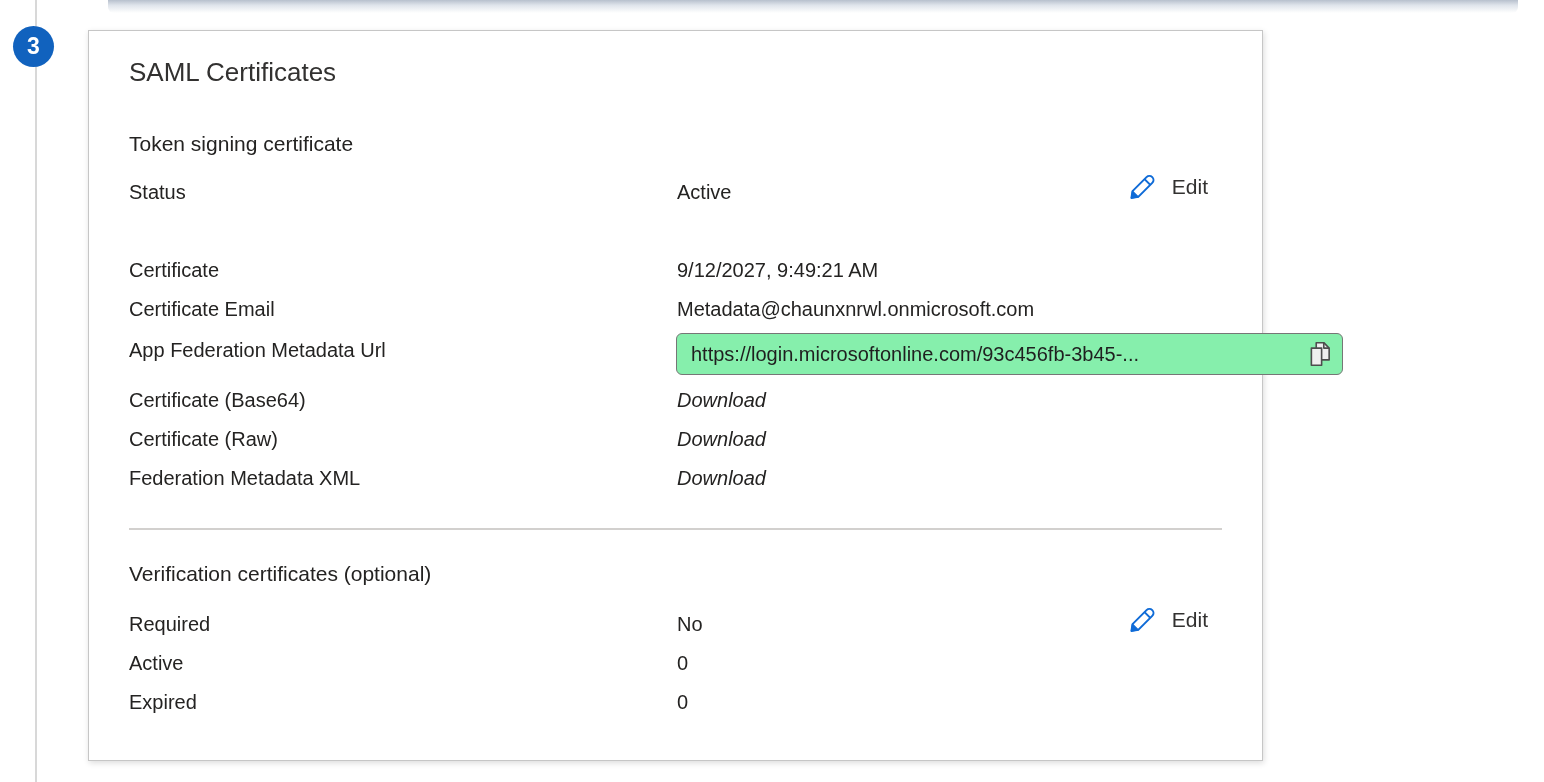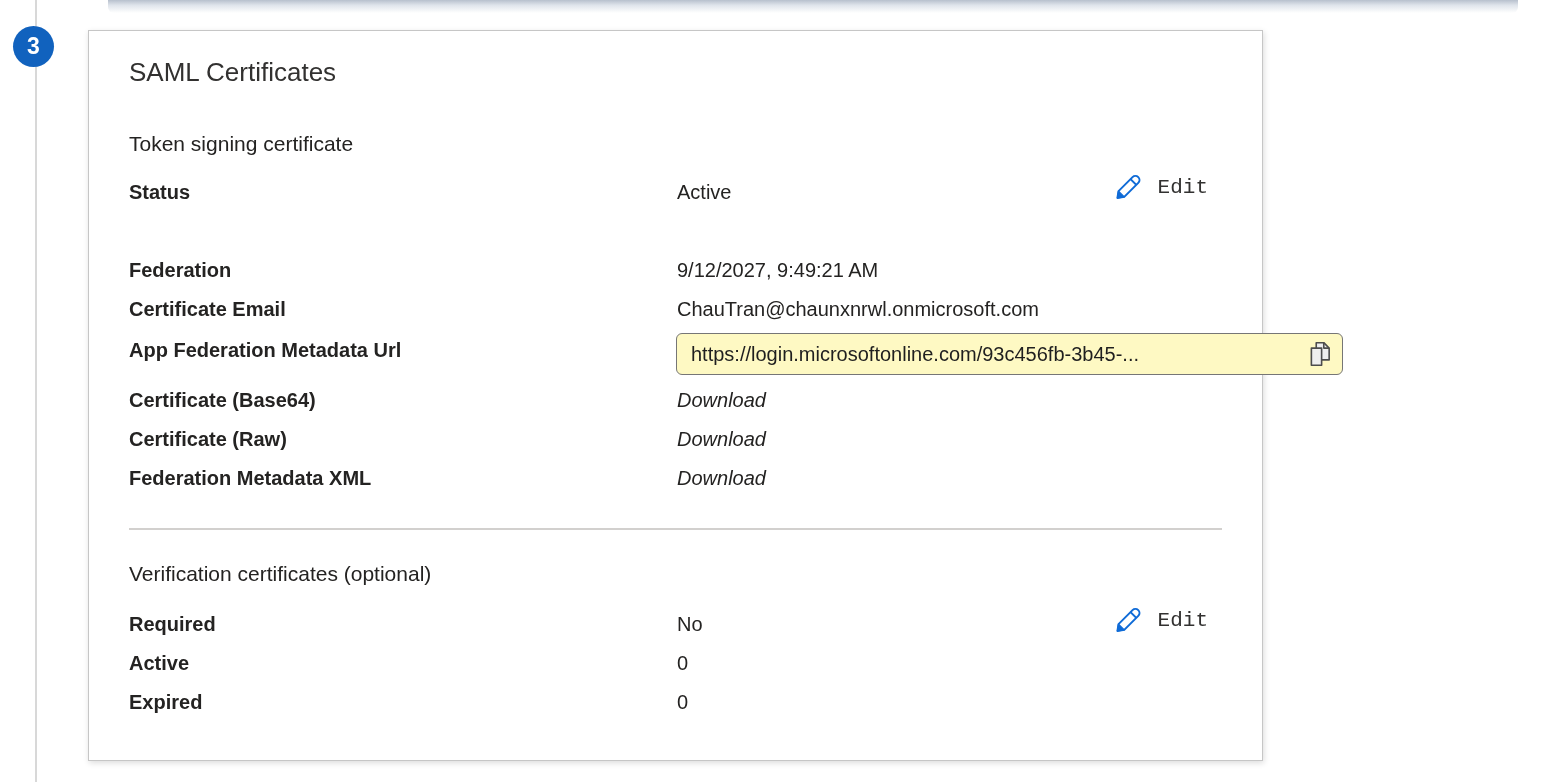--- a/index.html
+++ b/index.html
@@ -50,30 +50,30 @@
   }
 
   .section-heading {
     position: absolute; left: 40px;
     font-size: 21px; font-weight: 400; color: #242322;
   }
   .section-heading.token { top: 101px; }
   .section-heading.verification { top: 531px; text-align: center; }
 
   .field-row { position: absolute; left: 40px; right: 40px; height: 30px; font-size: 20px; }
-  .field-row .flabel { position: absolute; left: 0; top: 0; color: #242322; font-weight: bold; }
+  .field-row .flabel { position: absolute; left: 0; top: 0; color: #242322; }
   .field-row .fvalue { position: absolute; left: 548px; top: 0; color: #242322; }
 
   .download-link {
     color: #0a69d7; text-decoration: none; cursor: pointer; font-size: 20px; font-style: italic;
   }
 
   .url-field {
     position: absolute; left: 587px; top: 302px; width: 667px; height: 42px;
-    background: #fef9c3;
+    background: #86efac;
     border: 1px solid #767676;
     border-radius: 6px;
     display: flex; align-items: center;
     padding: 0 40px 0 14px;
     font-size: 20px; color: #1f1f1f;
     white-space: nowrap; overflow: hidden;
   }
   .copy-btn {
     position: absolute; right: 7px; top: 6px; width: 30px; height: 30px;
     background: transparent; border: none; cursor: pointer;
@@ -82,21 +82,21 @@
 
   .divider {
     position: absolute; left: 40px; right: 40px; top: 497px; height: 2px;
     background: #d2d0ce;
   }
 
   .edit-btn {
     position: absolute; right: 54px;
     display: flex; align-items: center; gap: 14px;
     background: transparent; border: none; cursor: pointer;
-    font-family: Liberation Mono, monospace; font-size: 21px; color: #323130;
+    font-family: Liberation Sans, sans-serif; font-size: 21px; color: #323130;
   }
   .edit-btn.token { top: 140px; }
   .edit-btn.verification { top: 573px; }
   .edit-btn svg { display: block; }
 </style>
 </head>
 <body>
 
 <div class="stage">
 
@@ -124,27 +124,27 @@
       <span>Edit</span>
     </button>
 
     <div class="field-row" style="top:150px">
       <span class="flabel">Status</span>
       <span class="fvalue">Active</span>
     </div>
 
 
     <div class="field-row" style="top:228px">
-      <span class="flabel">Federation</span>
+      <span class="flabel">Certificate</span>
       <span class="fvalue">9/12/2027, 9:49:21 AM</span>
     </div>
 
     <div class="field-row" style="top:267px">
       <span class="flabel">Certificate Email</span>
-      <span class="fvalue">ChauTran@chaunxnrwl.onmicrosoft.com</span>
+      <span class="fvalue">Metadata@chaunxnrwl.onmicrosoft.com</span>
     </div>
 
     <div class="field-row" style="top:308px">
       <span class="flabel">App Federation Metadata Url</span>
     </div>
 
     <div class="url-field">
       <span>https://login.microsoftonline.com/93c456fb-3b45-...</span>
       <button class="copy-btn">
         <span>

